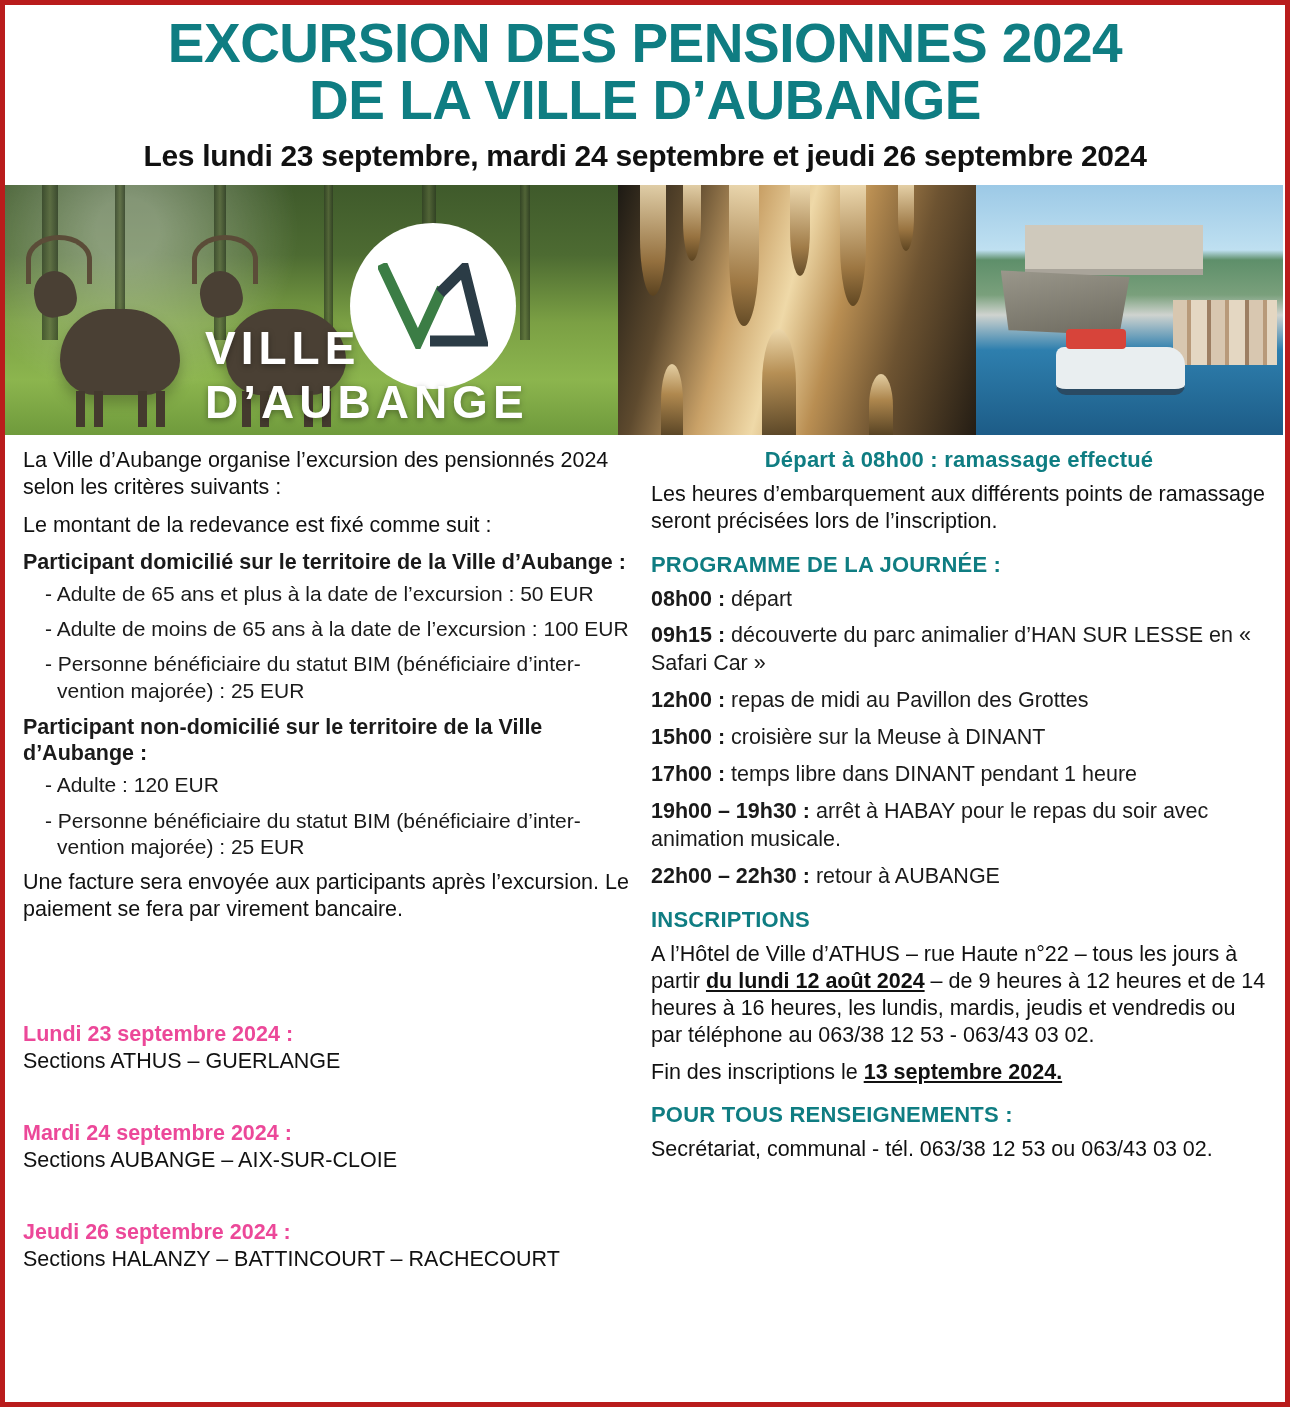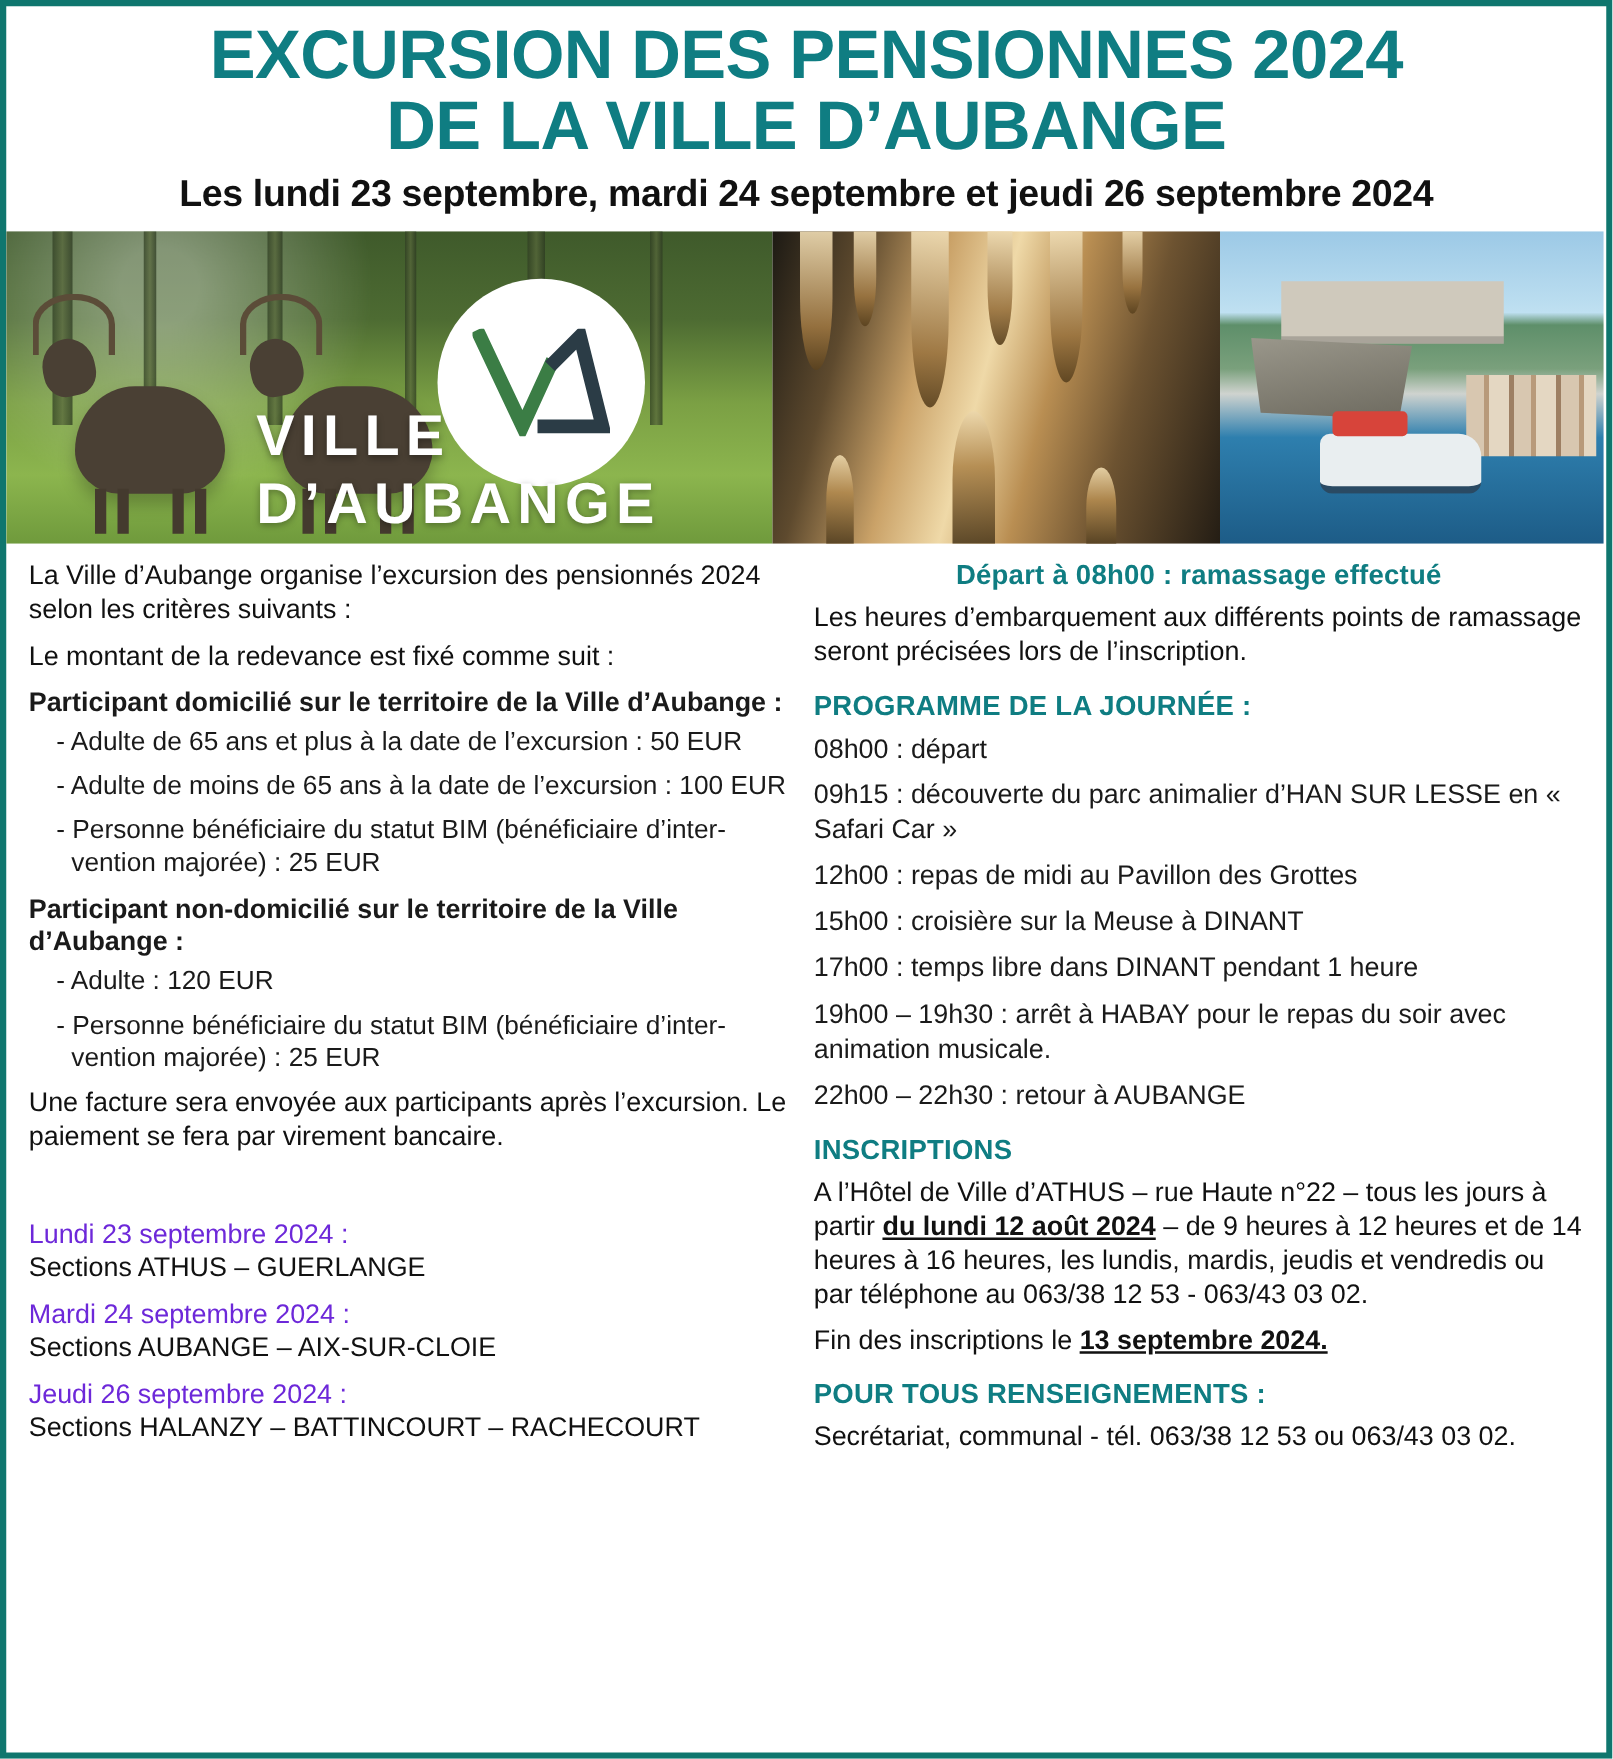--- a/index.html
+++ b/index.html
@@ -12,21 +12,21 @@
     height: 1407px;
     font-family: "Liberation Sans", sans-serif;
     color: #1a1a1a;
     overflow: hidden;
   }
   .poster {
     position: relative;
     width: 1290px;
     height: 1407px;
     box-sizing: border-box;
-    border: 5px solid #0f766e;
+    border: 5px solid #b91c1c;
     background: #ffffff;
   }
 
   
   .header {
     padding: 10px 18px 6px 18px;
     text-align: center;
   }
   .title-line {
     font-weight: bold;
@@ -246,36 +246,37 @@
   ul.bullets li {
     font-size: 21px;
     line-height: 1.25;
     margin-bottom: 9px;
     text-indent: -12px;
     padding-left: 12px;
   }
   .gap-lg { height: 42px; }
   .day-block { margin-bottom: 12px; }
   .day-title {
-    font-weight: normal;
+    font-weight: bold;
     font-size: 21.5px;
-    color: #6d28d9;
+    color: #ec4899;
     margin-bottom: 2px;
+    margin-top: 47px;
   }
   .day-sections {
     font-size: 21.5px;
     color: #111;
   }
   .prog-line {
     font-size: 21.5px;
     line-height: 1.3;
     margin-bottom: 9px;
   }
   .prog-time {
-    font-weight: normal;
+    font-weight: bold;
     text-align: right;
   }
   .underline { text-decoration: underline; }
   .mt-8 { margin-top: 8px; }
 </style>
 </head>
 <body>
 
 <div class="poster">
 

